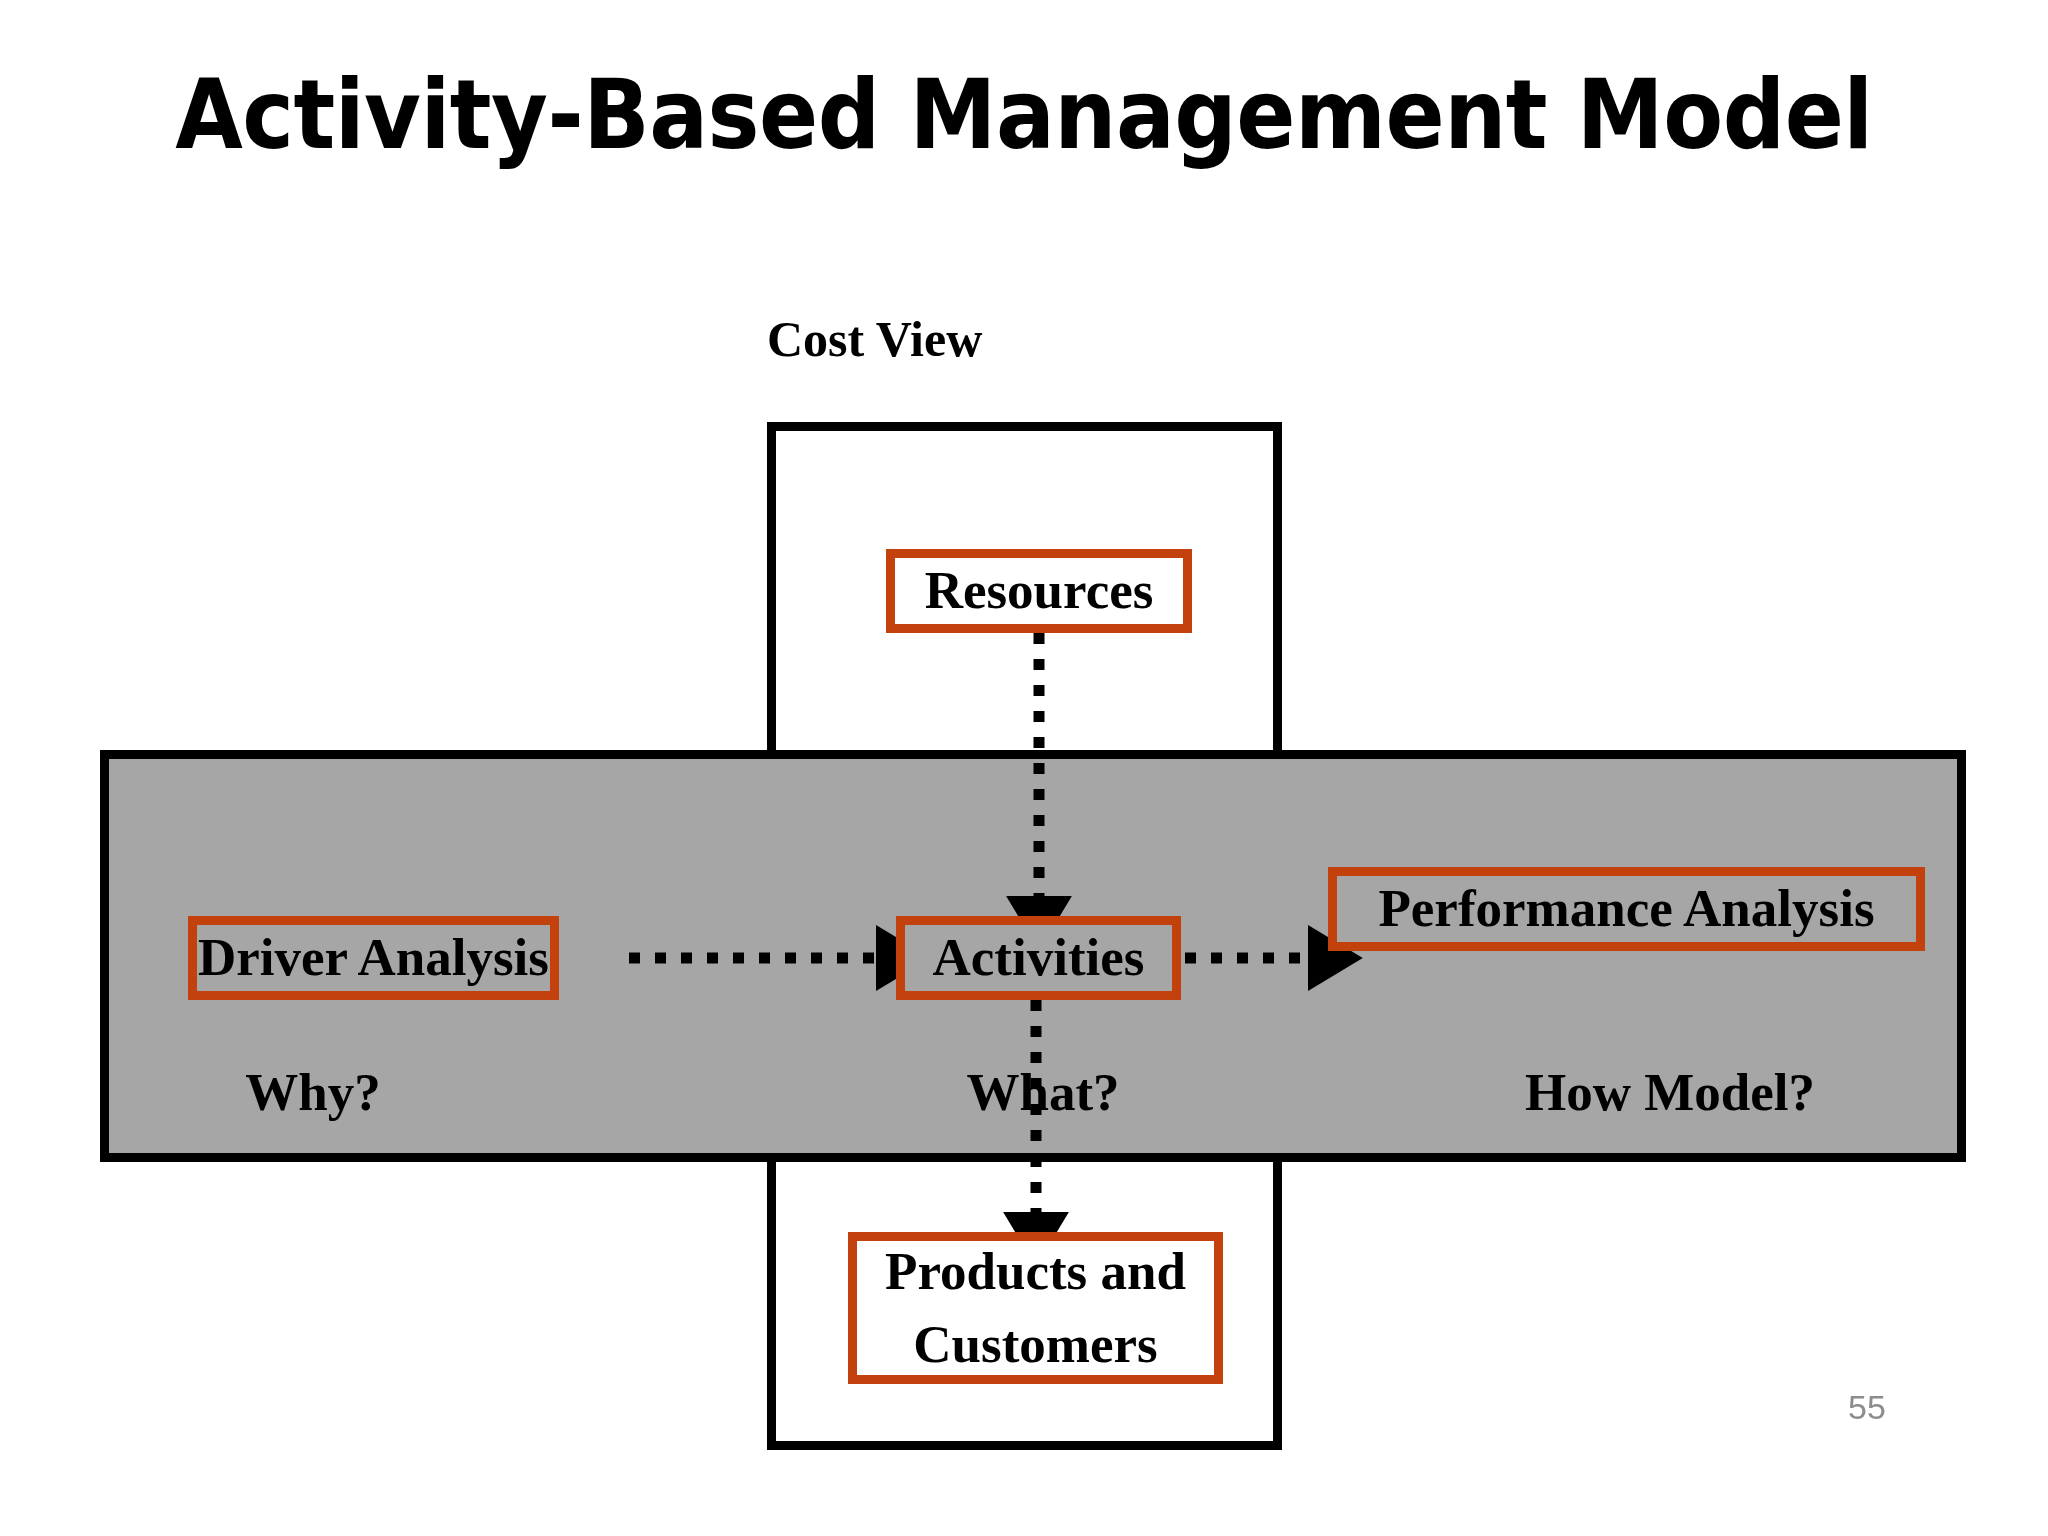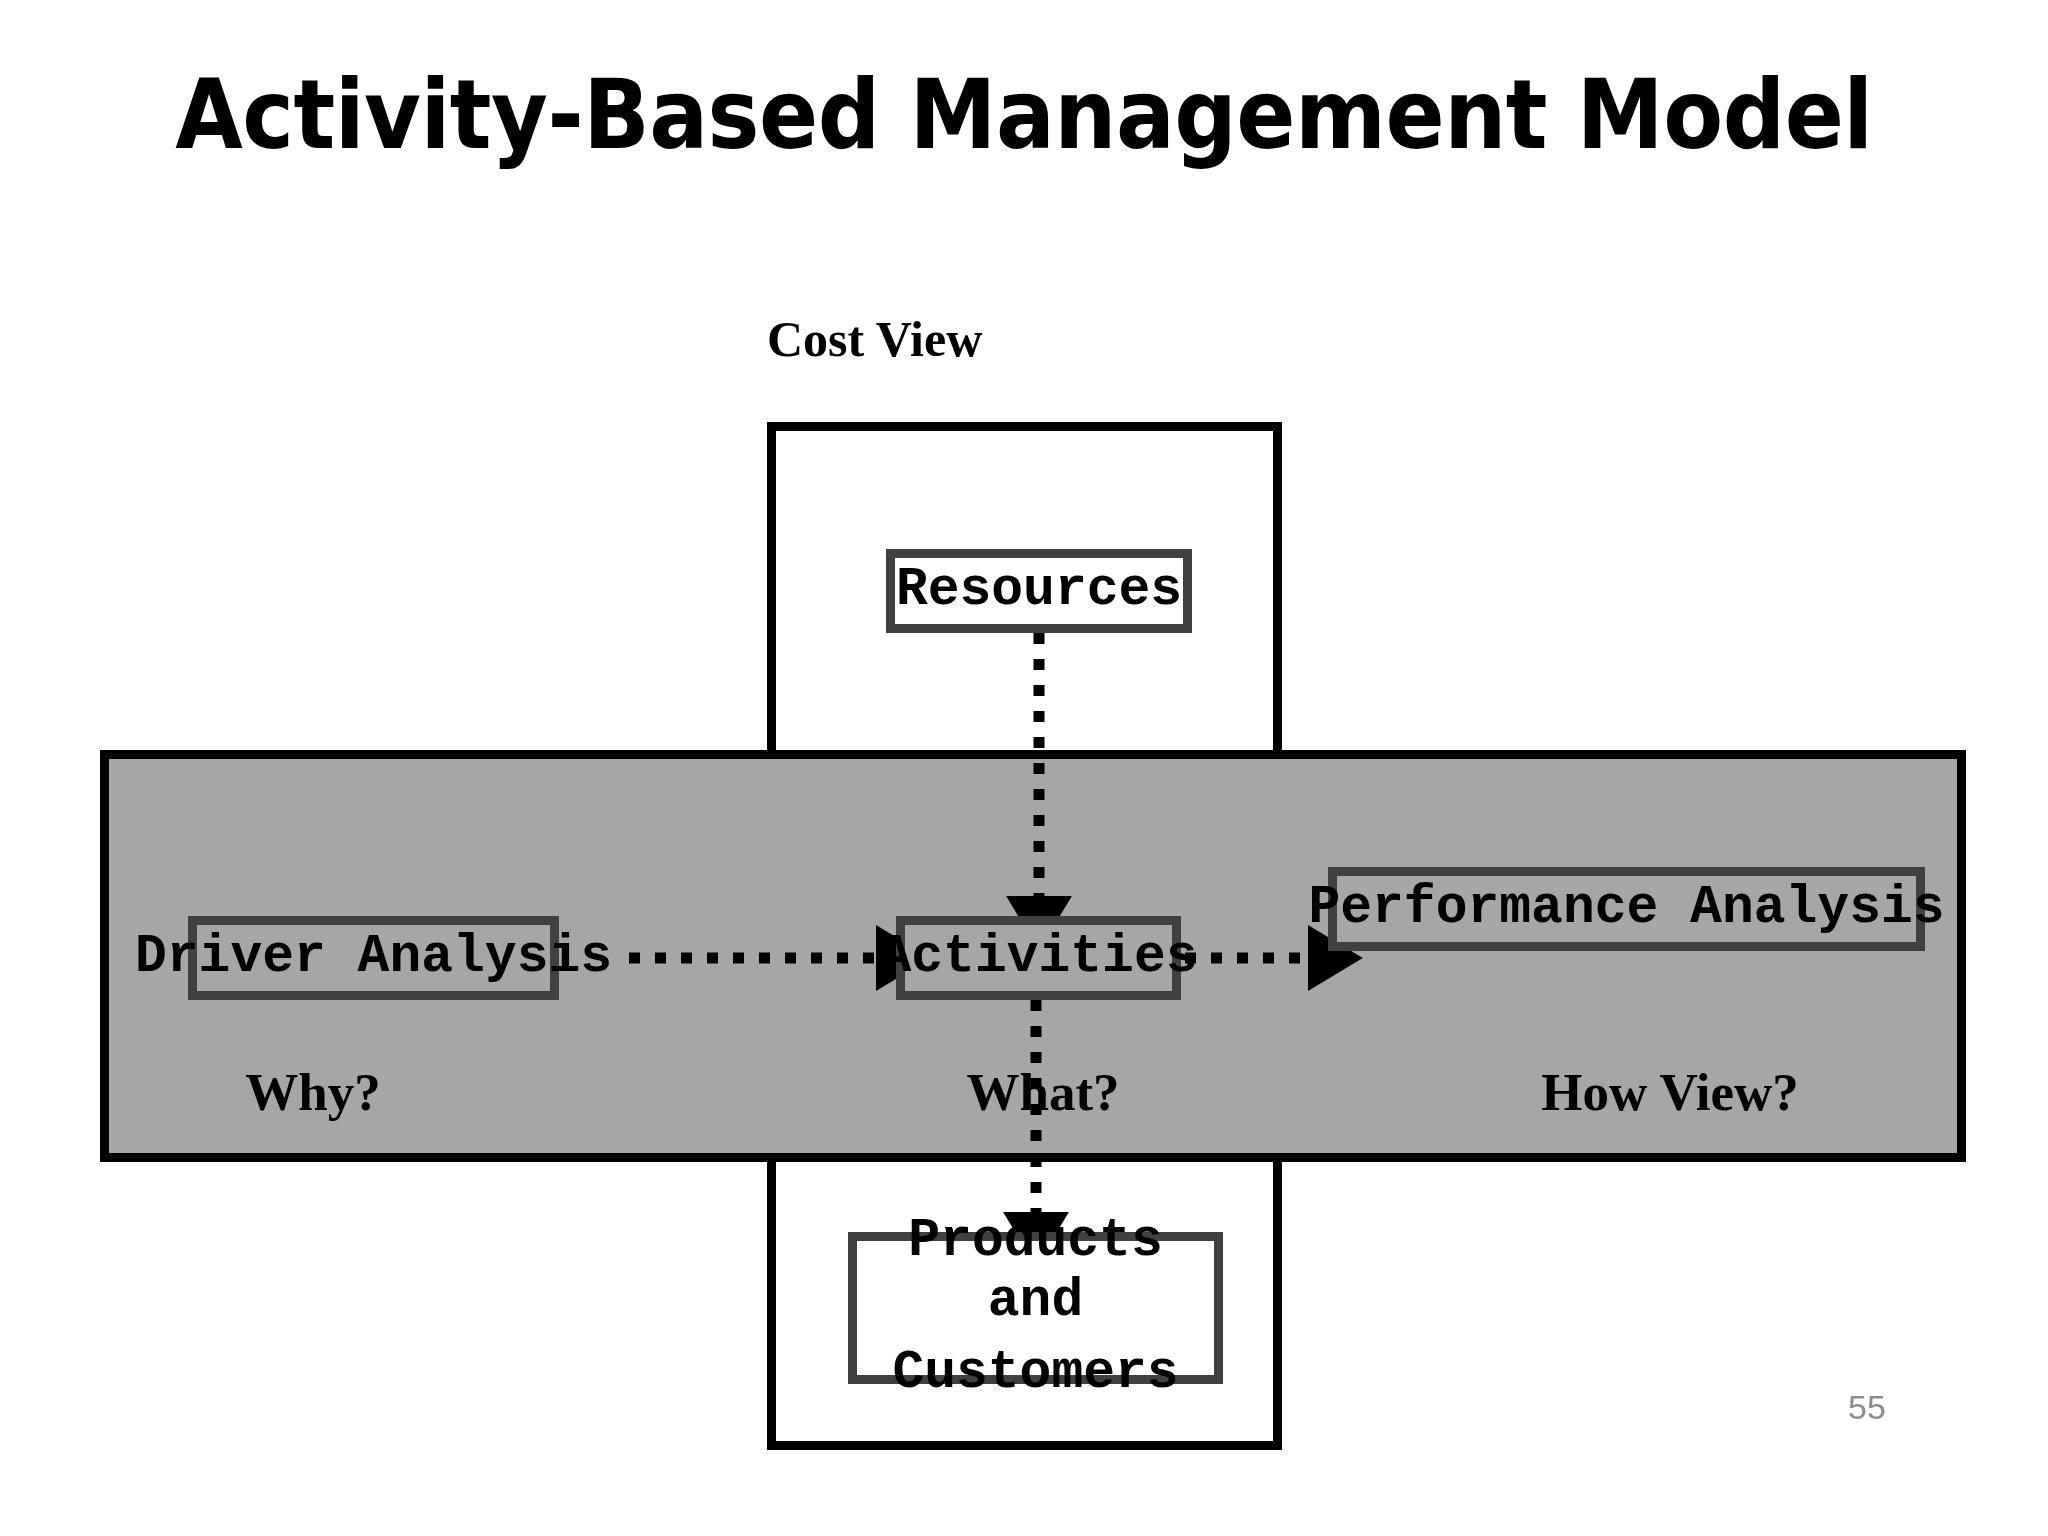--- a/index.html
+++ b/index.html
@@ -92,26 +92,26 @@
     left: 0; top: 0;
     width: 2048px;
     height: 1536px;
     z-index: 4;
     pointer-events: none;
   }
 
   
   .node {
     position: absolute;
-    border: 9px solid #404040;
+    border: 9px solid #c2410c;
     box-sizing: border-box;
     display: flex;
     align-items: center;
     justify-content: center;
-    font-family: Liberation Mono, monospace;
+    font-family: Liberation Serif, serif;
     font-weight: bold;
     font-size: 53px;
     color: #000000;
     line-height: 1.12;
     text-align: center;
     z-index: 6;
     white-space: nowrap;
   }
   .node-white { background: #ffffff; }
   .node-gray  { background: #a6a6a6; }
@@ -227,17 +227,17 @@
     <span>Performance Analysis</span>
   </div>
 
   <div class="node node-white node-products">
     <span class="line">Products and</span>
     <span class="line">Customers</span>
   </div>
 
   <div class="qlabel q-why">Why?</div>
   <div class="qlabel q-what">What?</div>
-  <div class="qlabel q-how">How View?</div>
+  <div class="qlabel q-how">How Model?</div>
 
   <div class="page-number">55</div>
 
 </div>
 
 </body></html>

